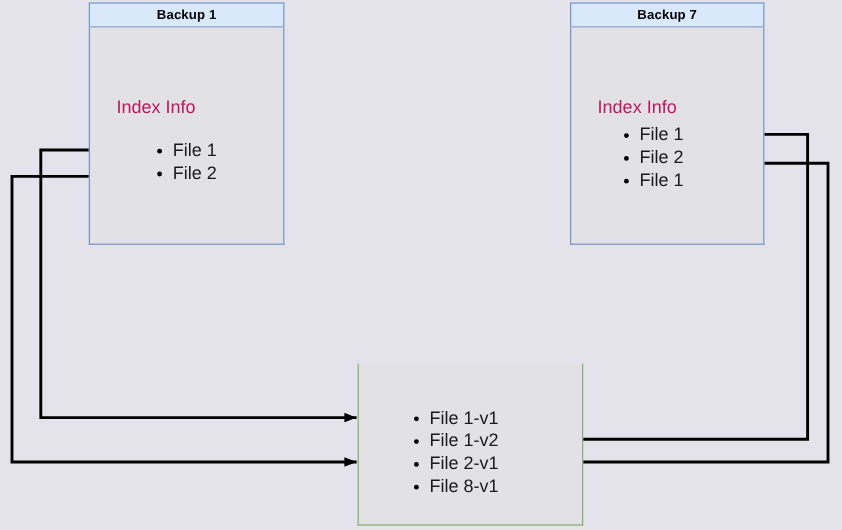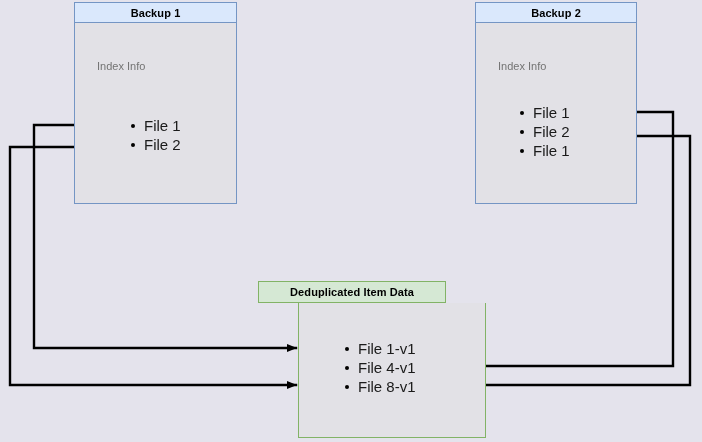--- a/index.html
+++ b/index.html
@@ -29,22 +29,23 @@
   
   .blue .hdr{background:#dae8fc;border:1px solid #7495c4;height:21px;}
   .blue .body{background:#e2e1e6;border:1px solid #7495c4;border-top:none;top:21px;}
 
   
   .green .hdr{background:#d5e8d4;border:1px solid #82b366;height:22px;}
   .green .body{background:#e2e1e6;border:1px solid #82b366;border-top:none;top:22px;}
 
   .label{
     position:absolute;
-    font-size:11px;color:#737373;
+    font-size:15px;color:#be185d;
     white-space:nowrap;
+    margin-top:21px;
   }
 
   ul.filelist{
     position:absolute;margin:0;padding:0;list-style:none;
   }
   ul.filelist li{
     position:relative;
     font-size:15px;color:#1a1a1a;
     white-space:nowrap;
     height:19px;line-height:19px;
@@ -93,38 +94,36 @@
       <div class="label" style="left:22px;top:37px;">Index Info</div>
       <ul class="filelist" style="left:54px;top:93px;">
         <li>File 1</li>
         <li>File 2</li>
       </ul>
     </div>
   </div>
 
   <div class="node blue" style="left:475px;top:2px;width:162px;height:202px;">
     <div class="hdr">
-      <span>Backup 2</span>
+      <span>Backup 7</span>
     </div>
     <div class="body" style="height:181px;">
       <div class="label" style="left:22px;top:37px;">Index Info</div>
       <ul class="filelist" style="left:42px;top:80px;">
         <li>File 1</li>
         <li>File 2</li>
         <li>File 1</li>
       </ul>
     </div>
   </div>
 
   <div class="node green" style="left:258px;top:281px;width:188px;height:157px;">
-    <div class="hdr">
-      <span>Deduplicated Item Data</span>
-    </div>
     <div class="body" style="height:135px;margin-left:40px;">
       <ul class="filelist" style="left:44px;top:36px;">
         <li>File 1-v1</li>
-        <li>File 4-v1</li>
+        <li>File 1-v2</li>
+        <li>File 2-v1</li>
         <li>File 8-v1</li>
       </ul>
     </div>
   </div>
 
 </div>
 
 </body></html>

